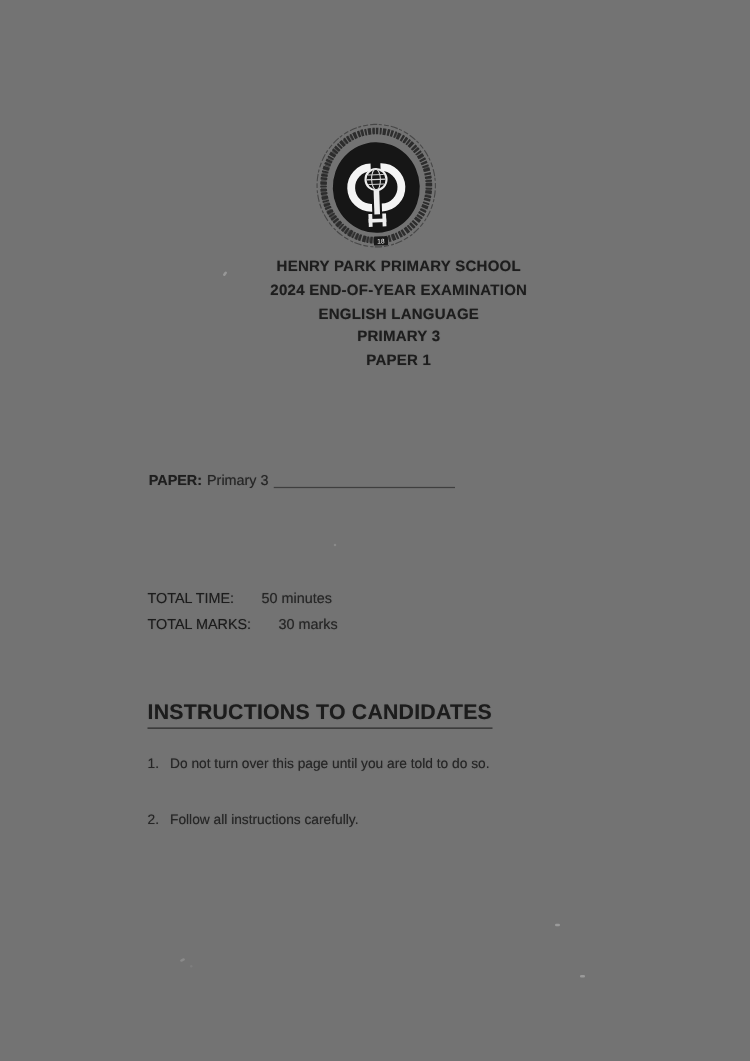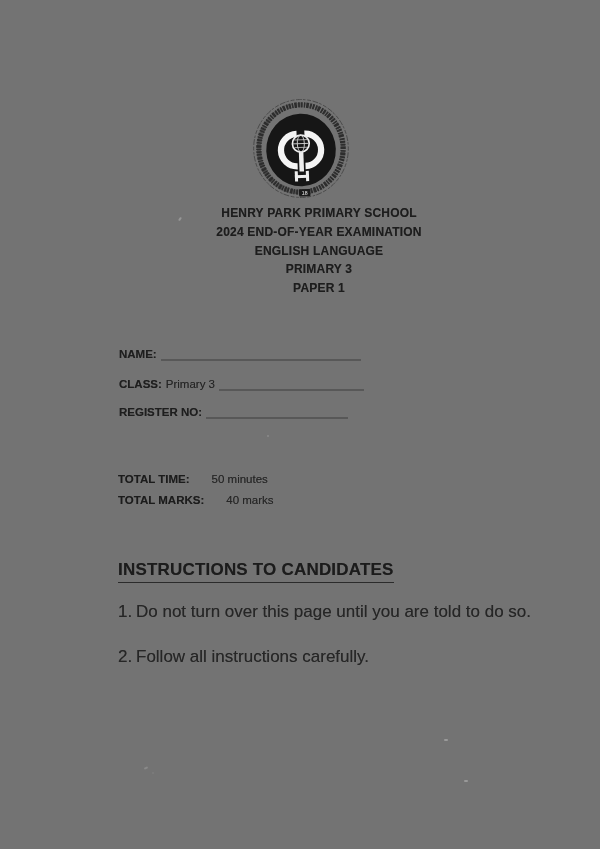--- a/index.html
+++ b/index.html
@@ -49,35 +49,35 @@
   .row-class{ top:375px; }
   .row-reg{ top:403px; }
 
   
   .total-row{
     position:absolute; left:118px;
     font-size:11.5px; line-height:15px; white-space:nowrap;
   }
   .row-time{ top:472px; }
   .row-marks{ top:493px; }
-  .total-label{ font-weight:bold; color:#1c1c1c; }
+  .total-label{ font-weight:normal; color:#1c1c1c; }
   .total-value{ margin-left:22px; color:#262626; }
 
   
   .instructions-heading{
     position:absolute; left:118px; top:560px;
     font-size:17px; font-weight:bold; color:#1c1c1c;
     letter-spacing:0.2px;
   }
   .instructions-heading .hd{
     display:inline-block; border-bottom:1.3px solid #2b2b2b; padding-bottom:1.5px;
   }
   .instr-item{
     position:absolute; left:118px;
-    font-size:17px; line-height:15px; white-space:nowrap; color:#262626;
+    font-size:11px; line-height:15px; white-space:nowrap; color:#262626;
   }
   .item-1{ top:604px; }
   .item-2{ top:625px;margin-top:24px; }
   .instr-num{ display:inline-block; width:13px; margin-right:5px; }
 
   
   .speck{ position:absolute; background:#8d8d8d; border-radius:1px; }
   .sp1{ left:179px; top:217px; width:2px; height:4px; transform:rotate(35deg); background:#979797;}
   .sp2{ left:267px; top:435px; width:2px; height:2px; background:#8a8a8a;}
   .sp3{ left:444px; top:739px; width:4px; height:2px; background:#9a9a9a;}
@@ -122,37 +122,31 @@
   </div>
 
   <div class="header-block scan-text">
     <div>HENRY PARK PRIMARY SCHOOL</div>
     <div>2024 END-OF-YEAR EXAMINATION</div>
     <div>ENGLISH LANGUAGE</div>
     <div>PRIMARY 3</div>
     <div>PAPER 1</div>
   </div>
 
-  <div class="field-row row-name scan-text">
-    <span class="field-label">NAME:</span><span class="blank-line ul-name"></span>
+
+  <div class="field-row row-class scan-text">
+    <span class="field-label">PAPER:</span><span class="field-value">Primary 3</span><span class="blank-line ul-class"></span>
   </div>
 
-  <div class="field-row row-class scan-text">
-    <span class="field-label">CLASS:</span><span class="field-value">Primary 3</span><span class="blank-line ul-class"></span>
-  </div>
-
-  <div class="field-row row-reg scan-text">
-    <span class="field-label">REGISTER NO:</span><span class="blank-line ul-reg"></span>
-  </div>
 
   <div class="total-row row-time scan-text">
     <span class="total-label">TOTAL TIME:</span><span class="total-value">50 minutes</span>
   </div>
   <div class="total-row row-marks scan-text">
-    <span class="total-label">TOTAL MARKS:</span><span class="total-value">40 marks</span>
+    <span class="total-label">TOTAL MARKS:</span><span class="total-value">30 marks</span>
   </div>
 
   <div class="instructions-heading scan-text">
     <span class="hd">INSTRUCTIONS TO CANDIDATES</span>
   </div>
 
   <div class="instr-item item-1 scan-text">
     <span class="instr-num">1.</span><span>Do not turn over this page until you are told to do so.</span>
   </div>
   <div class="instr-item item-2 scan-text">

